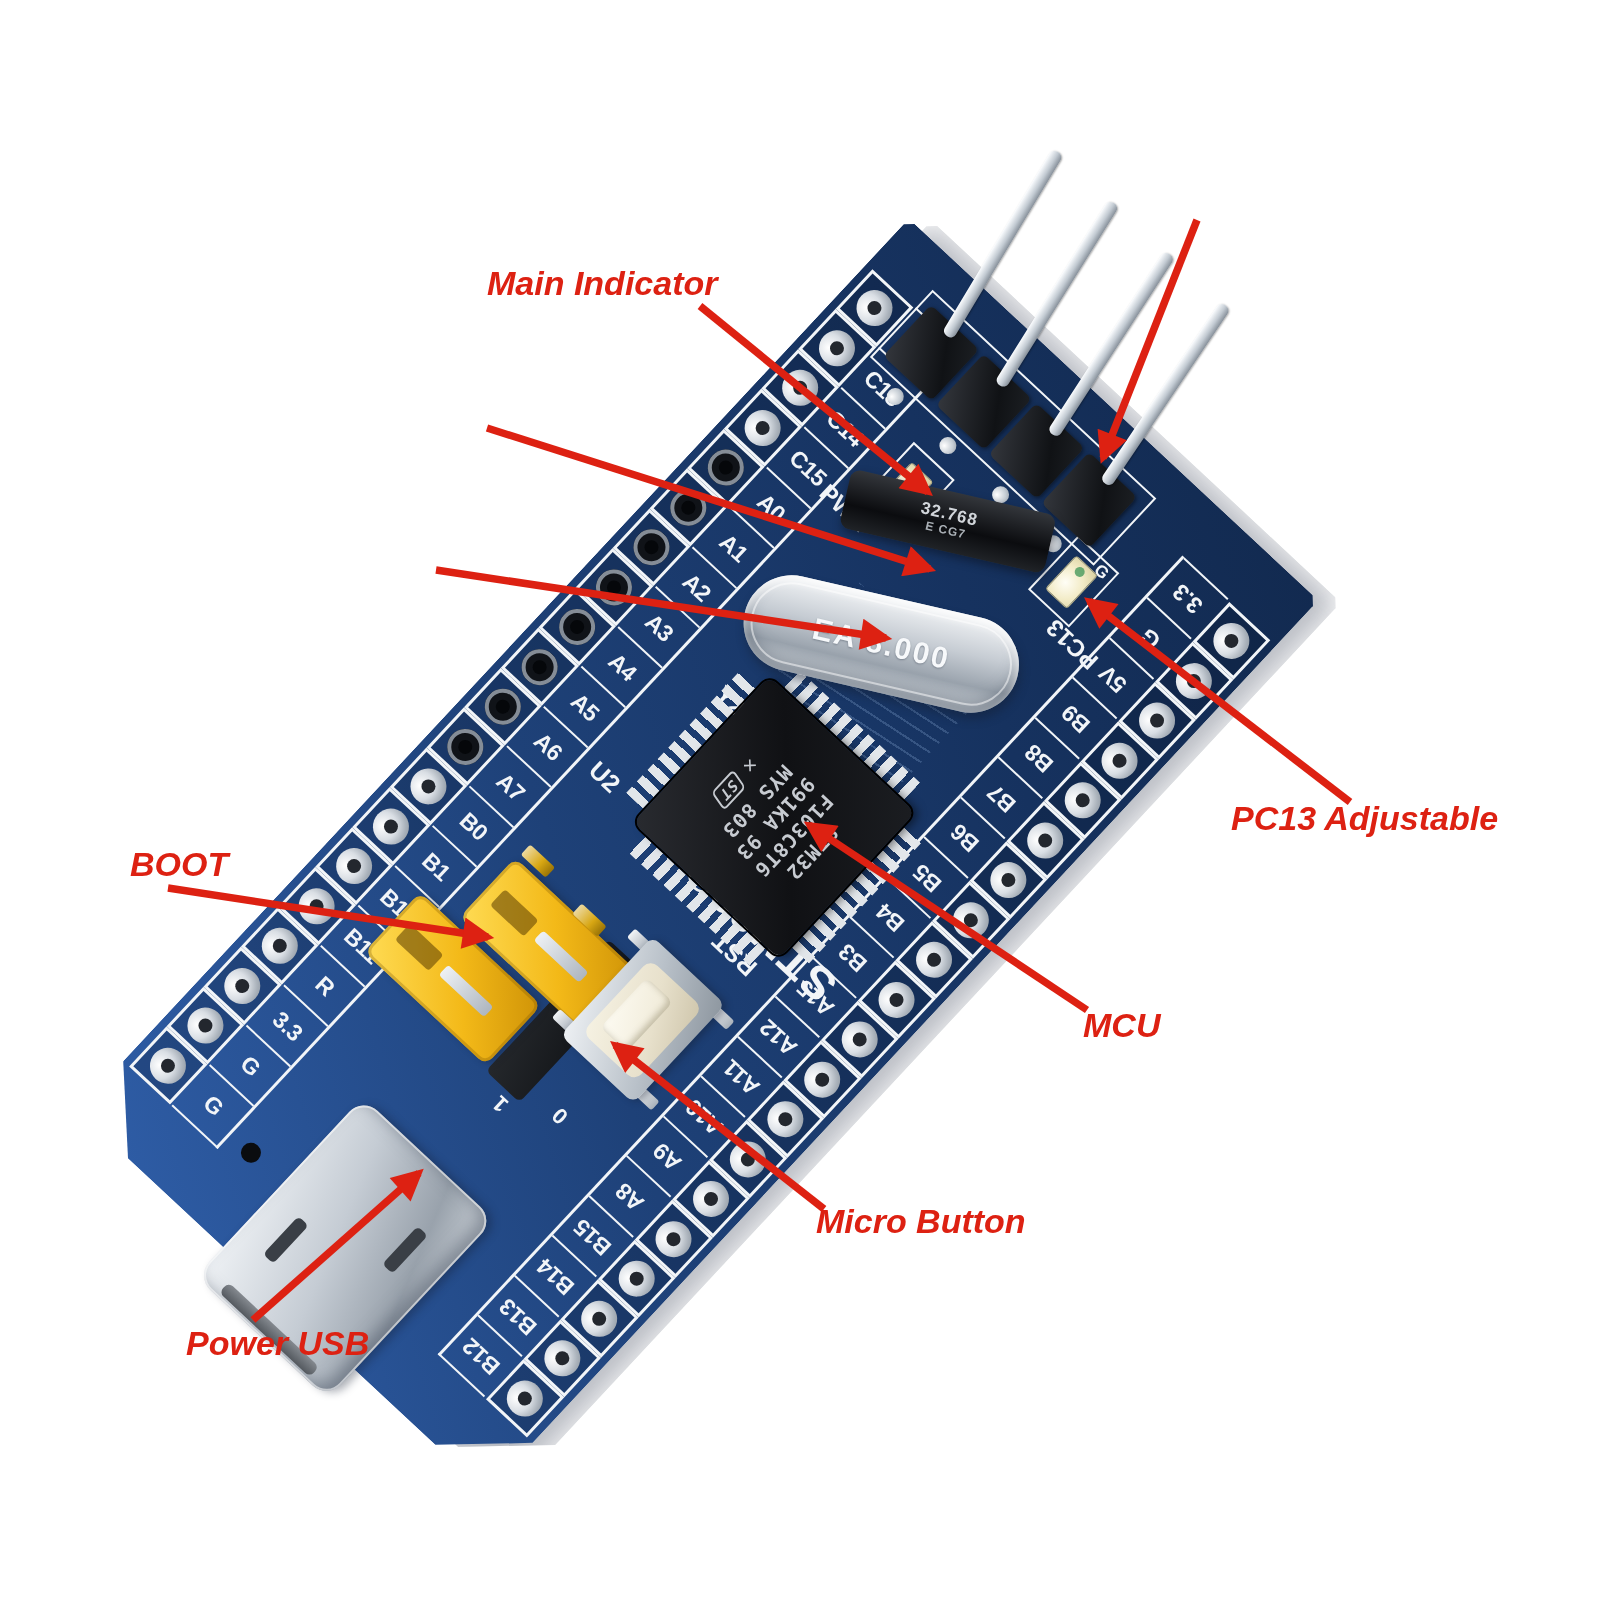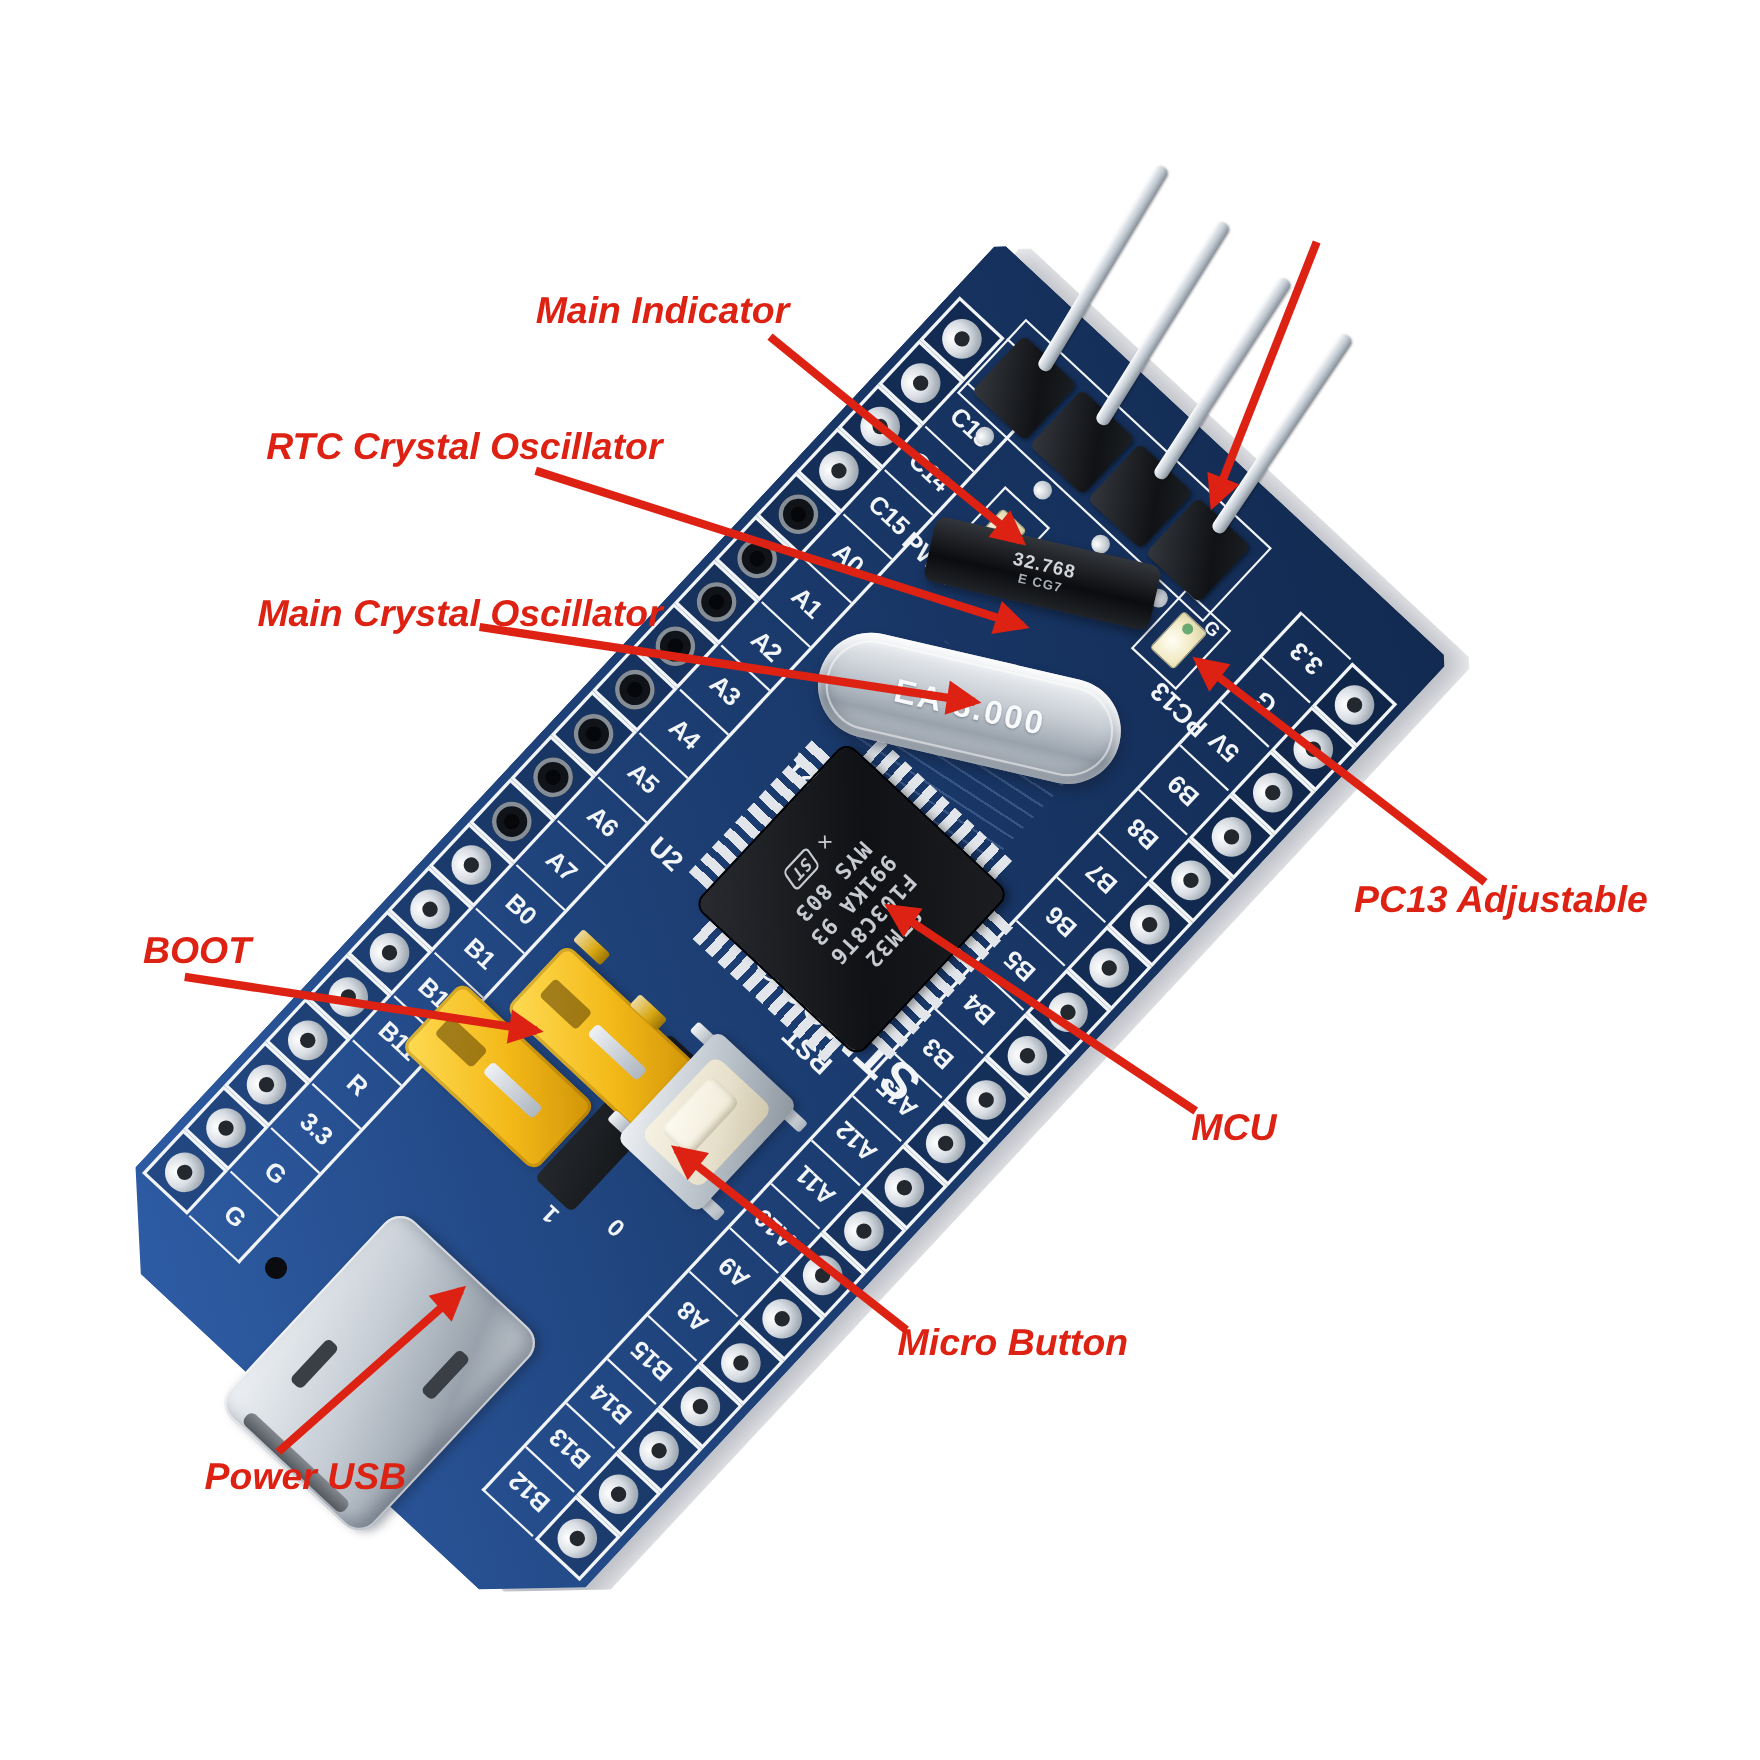--- a/index.html
+++ b/index.html
@@ -508,21 +508,19 @@
       <line x1="487" y1="428" x2="930" y2="569" class="ann-line" marker-end="url(#ah)"></line>
       <line x1="436" y1="570" x2="886" y2="638" class="ann-line" marker-end="url(#ah)"></line>
       <line x1="1350" y1="802" x2="1089" y2="601" class="ann-line" marker-end="url(#ah)"></line>
       <line x1="168" y1="888" x2="488" y2="937" class="ann-line" marker-end="url(#ah)"></line>
       <line x1="1087" y1="1010" x2="809" y2="825" class="ann-line" marker-end="url(#ah)"></line>
       <line x1="824" y1="1209" x2="615" y2="1045" class="ann-line" marker-end="url(#ah)"></line>
       <line x1="253" y1="1320" x2="419" y2="1173" class="ann-line" marker-end="url(#ah)"></line>
     </svg>
   <div id="annotation-layer">
       <div class="ann-label" style="left: 487px; top: 264px;">Main Indicator</div>
-      <div class="ann-label" style="left: 242px; top: 387px;">RTC Crystal Oscillator</div>
-      <div class="ann-label" style="left: 234px; top: 539px;">Main Crystal Oscillator</div>
       <div class="ann-label" style="left: 1231px; top: 799px;">PC13 Adjustable</div>
       <div class="ann-label" style="left: 130px; top: 845px;">BOOT</div>
       <div class="ann-label" style="left: 1083px; top: 1006px;">MCU</div>
       <div class="ann-label" style="left: 816px; top: 1202px;">Micro Button</div>
       <div class="ann-label" style="left: 186px; top: 1324px;">Power USB</div>
     </div>
 </div>
 
 </body></html>

